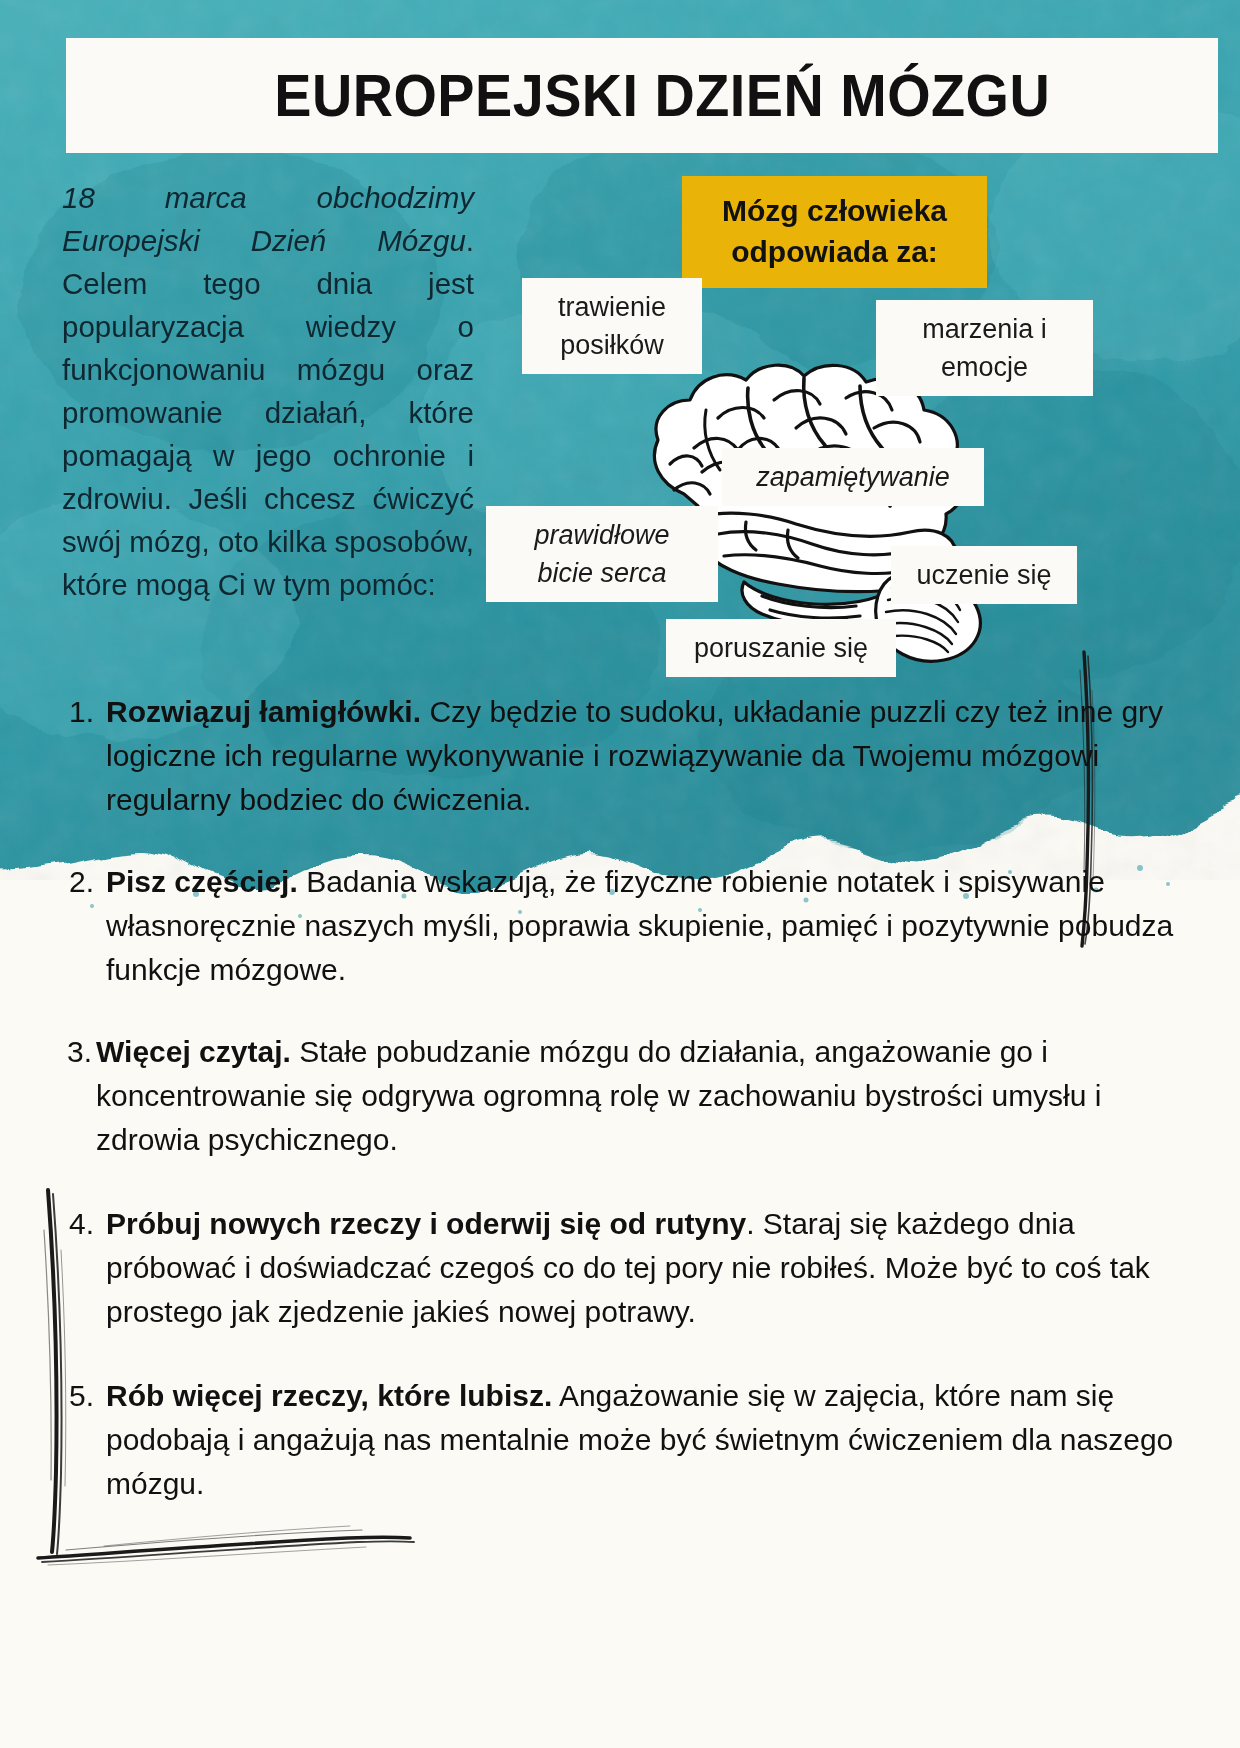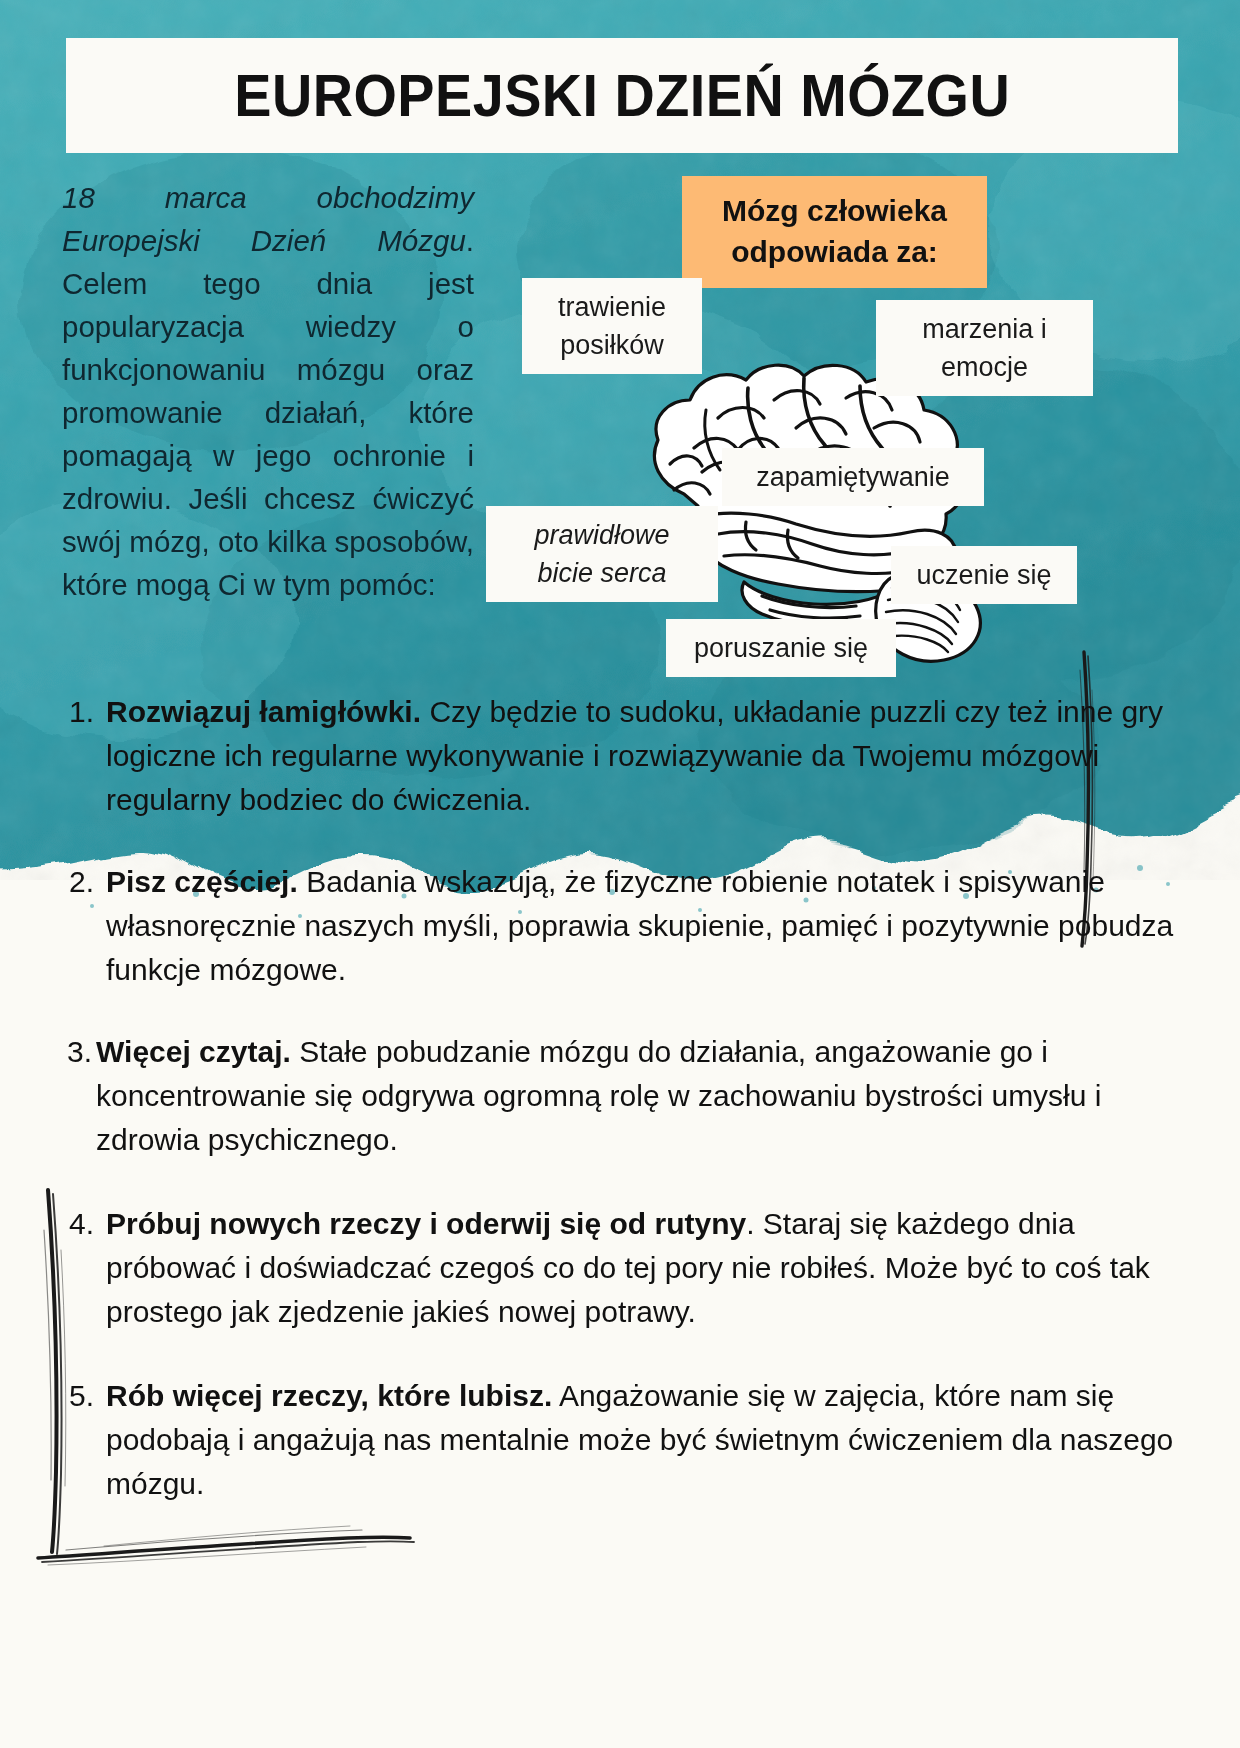--- a/index.html
+++ b/index.html
@@ -39,20 +39,21 @@
   .title-banner {
     position: absolute;
     left: 66px;
     top: 38px;
     width: 1112px;
     height: 115px;
     background: #fbfaf6;
     display: flex;
     align-items: center;
     justify-content: center;
+    padding-left: 40px;
   }
   .title-text {
     font-family: "Liberation Sans", sans-serif;
     font-weight: bold;
     font-size: 60px;
     letter-spacing: 0.5px;
     color: #111111;
     text-align: center;
     transform: scaleX(0.93);
     white-space: nowrap;
@@ -91,42 +92,42 @@
     height: 330px;
   }
 
   
   .brain-heading {
     position: absolute;
     left: 196px;
     top: 0px;
     width: 285px;
     padding: 14px 10px 16px;
-    background: #fdba74;
+    background: #eab308;
     text-align: center;
     font-weight: bold;
     font-size: 30px;
     line-height: 41px;
     color: #111111;
   }
 
   
   .callout {
     position: absolute;
     background: #fbfaf6;
     color: #1a1a1a;
     font-size: 27px;
     line-height: 38px;
     text-align: center;
     padding: 10px 18px;
     box-sizing: border-box;
   }
   .c-trawienie   { left: 36px;  top: 102px; width: 180px; }
   .c-marzenia    { left: 390px; top: 124px; width: 217px; }
-  .c-zapamietywanie { left: 236px; top: 272px; width: 262px; }
+  .c-zapamietywanie { left: 236px; top: 272px; width: 262px; font-style: italic; }
   .c-prawidlowe  { left: 0px;   top: 330px; width: 232px; font-style: italic; }
   .c-uczenie     { left: 405px; top: 370px; width: 186px; }
   .c-poruszanie  { left: 180px; top: 443px; width: 230px; }
 
   
   .tips {
     position: absolute;
     left: 58px;
     top: 690px;
     width: 1120px;

